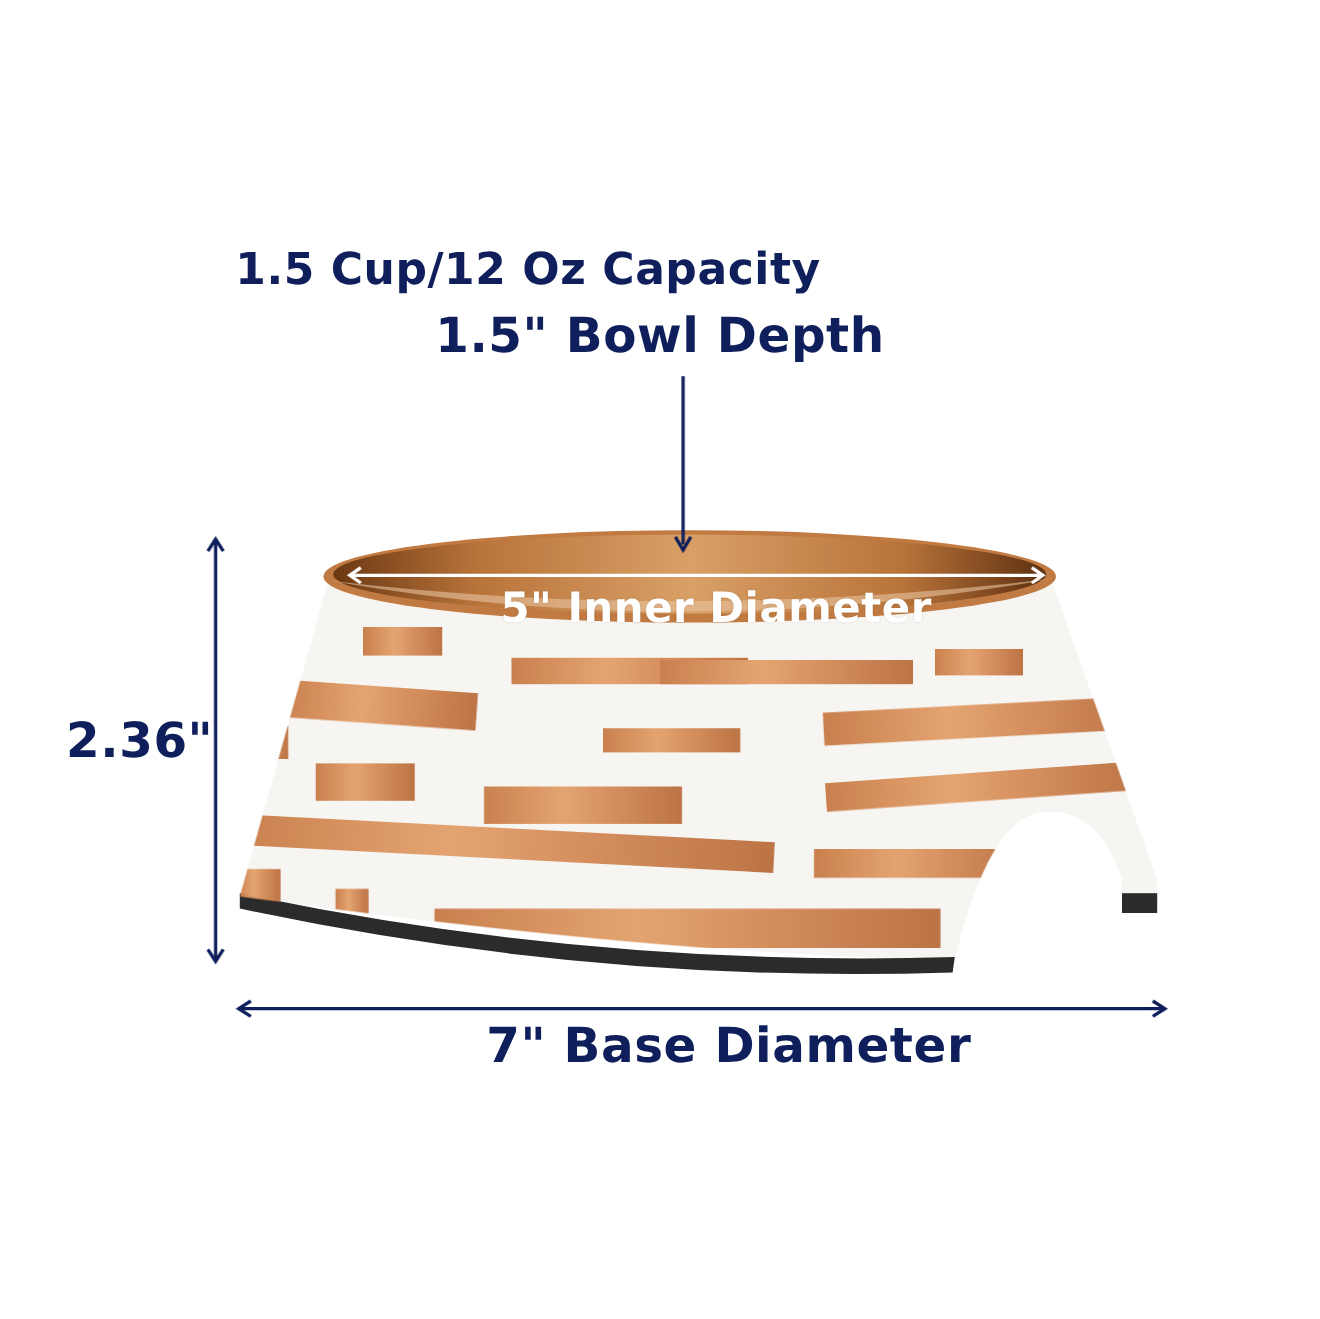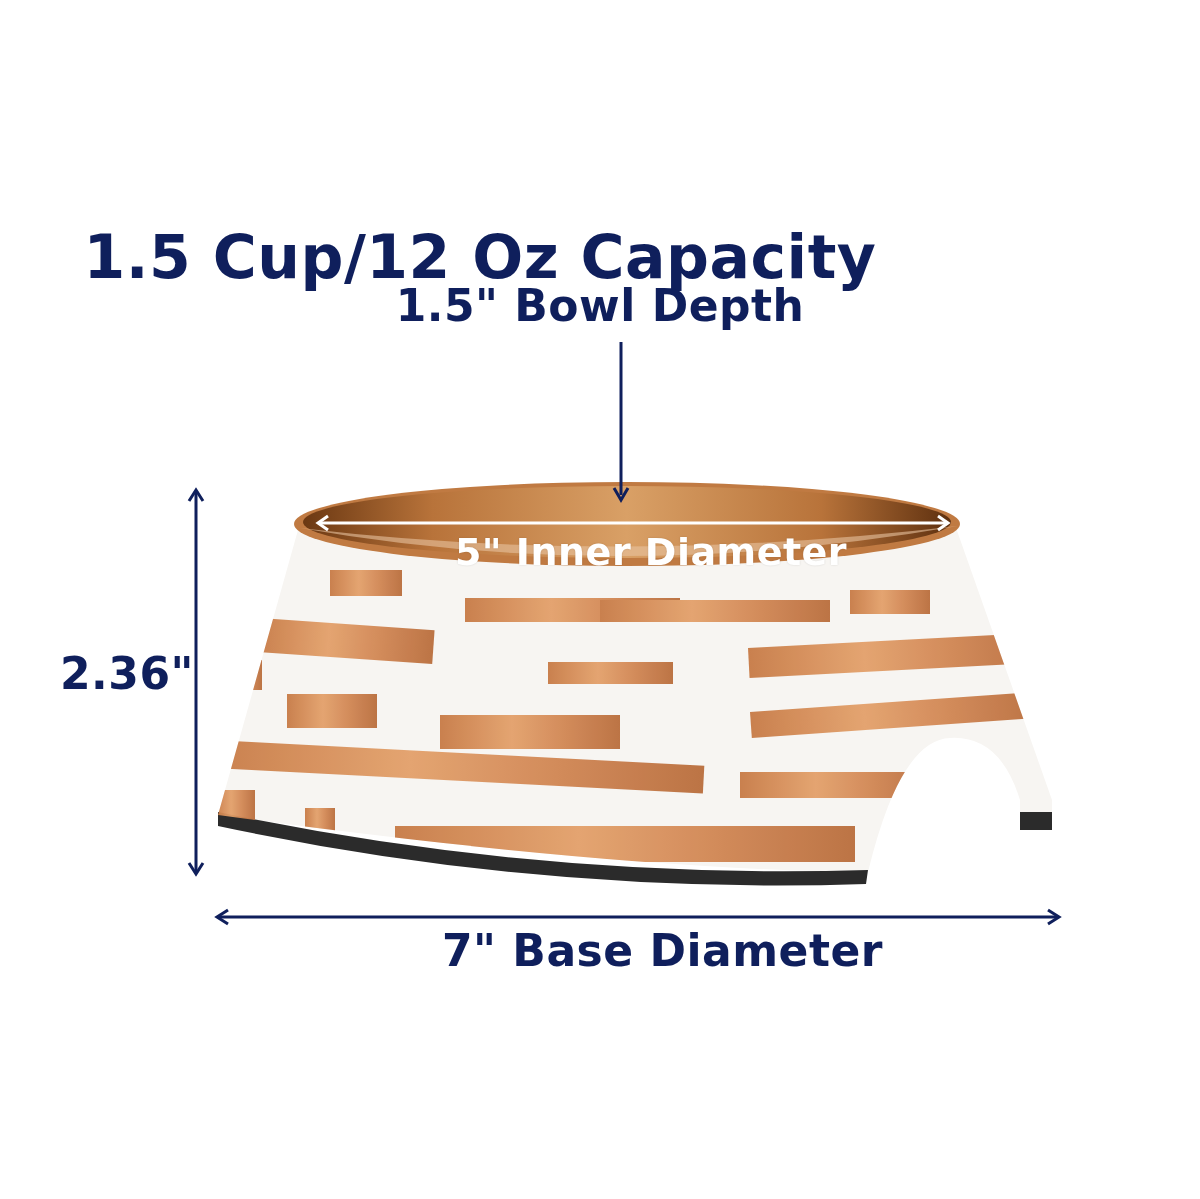--- a/index.html
+++ b/index.html
@@ -1,18 +1,18 @@
 <!DOCTYPE html>
 <html><head>
   <meta charset="utf-8">
   <style>
     html, body { margin: 0; padding: 0; background: #ffffff; }
     body { width: 1200px; height: 1199px; position: relative; overflow: hidden; font-family: "DejaVu Sans", sans-serif; }
     .label { position: absolute; color: #0f1f5c; font-weight: bold; white-space: nowrap; text-align: center; letter-spacing: 0.5px; }
-    #cap-line1 { left: 0; width: 960px; top: 222px; font-size: 60px; }
+    #cap-line1 { left: 0; width: 960px; top: 222px; font-size: 40px; }
     #cap-line2 { left: 0; width: 1200px; top: 280px; font-size: 44px; }
     #height-label { left: 60px; top: 648px; font-size: 44px; text-align: left; }
     #base-label { left: 0; width: 1325px; top: 925px; font-size: 44px; }
     #inner-label { left: 0; width: 1302px; top: 530px; font-size: 38px; color: #ffffff; text-shadow: 0 0 2px rgba(0,0,0,0.15); }
     svg { position: absolute; left: 0; top: 0; }
   </style>
 </head>
 <body>
 
 <svg width="1200" height="1199" viewBox="0 0 1200 1199">

